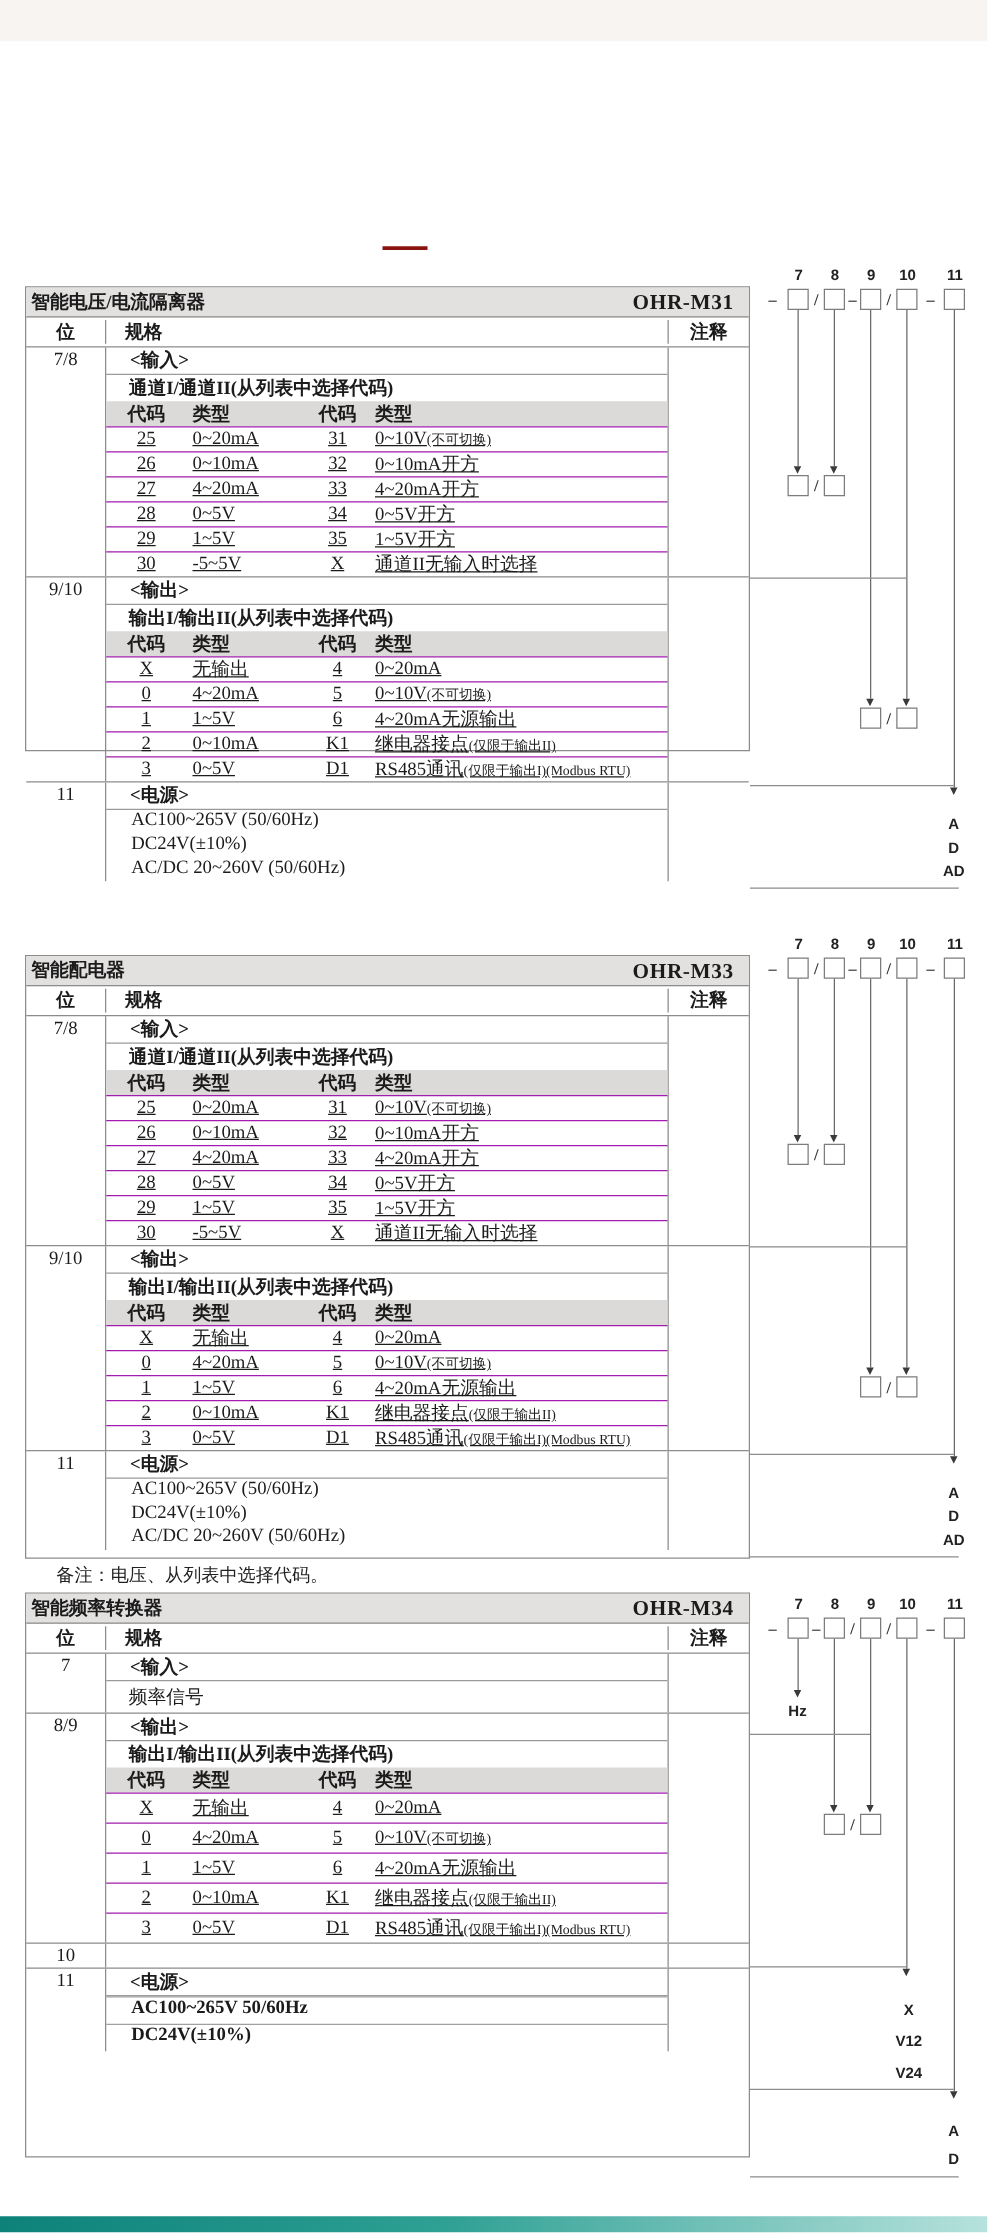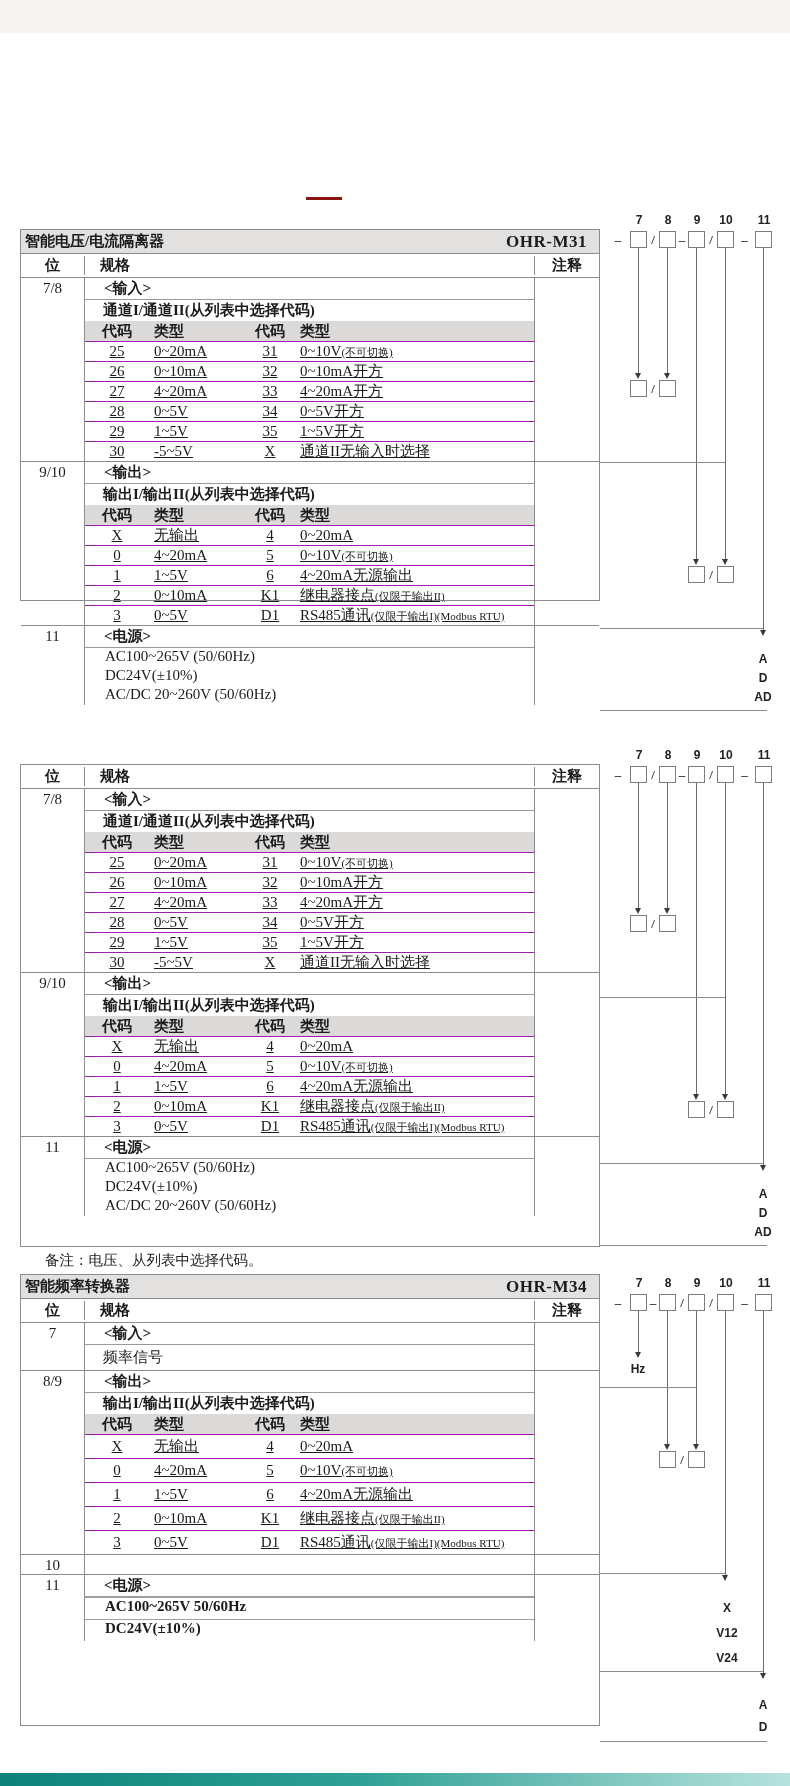--- a/index.html
+++ b/index.html
@@ -188,20 +188,24 @@
             <div class="prow">
               <span>AC/DC 20~260V (50/60Hz)</span>
             </div>
           </div>
       </div>
       <div class="cnote"></div>
     </div>
   </div>
 
   <div class="tbl" style="top:764px;height:483px;">
+    <div class="bar">
+      <span class="bname">智能配电器</span>
+      <span class="bmodel">OHR-M33</span>
+    </div>
     <div class="row hdr">
       <div class="cpos">位</div>
       <div class="cspec">规格</div>
       <div class="cnote">注释</div>
     </div>
     <div class="sec">
       <div class="cpos">7/8</div>
       <div class="cspec">
         <div class="slabel">&lt;输入&gt;</div>
         <div class="sline">通道I/通道II(从列表中选择代码)</div>

